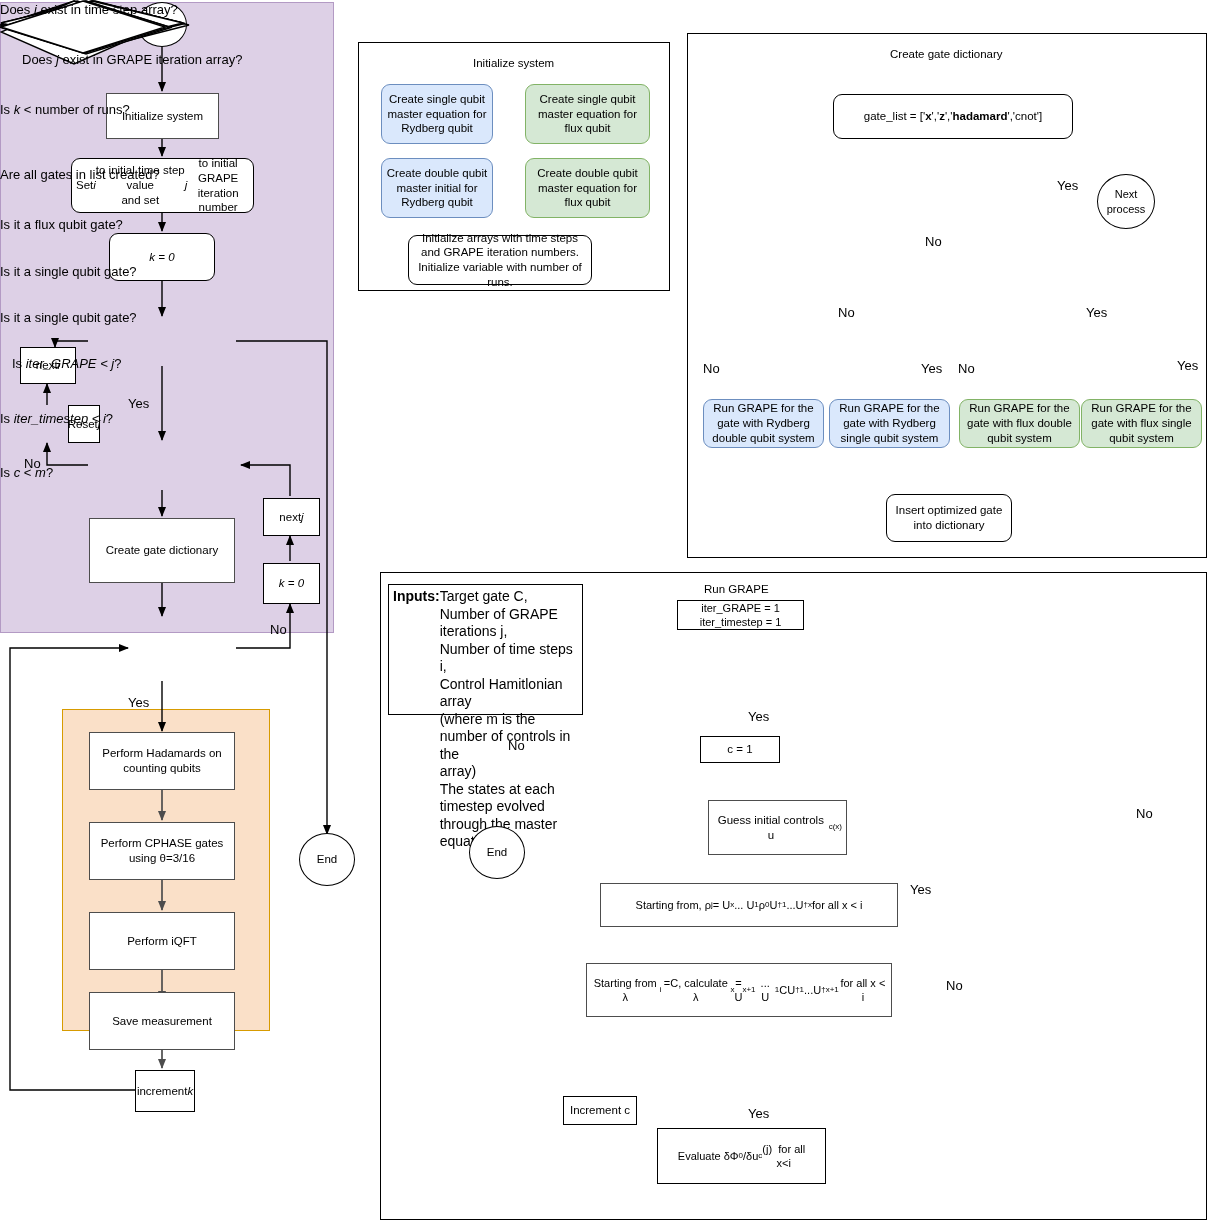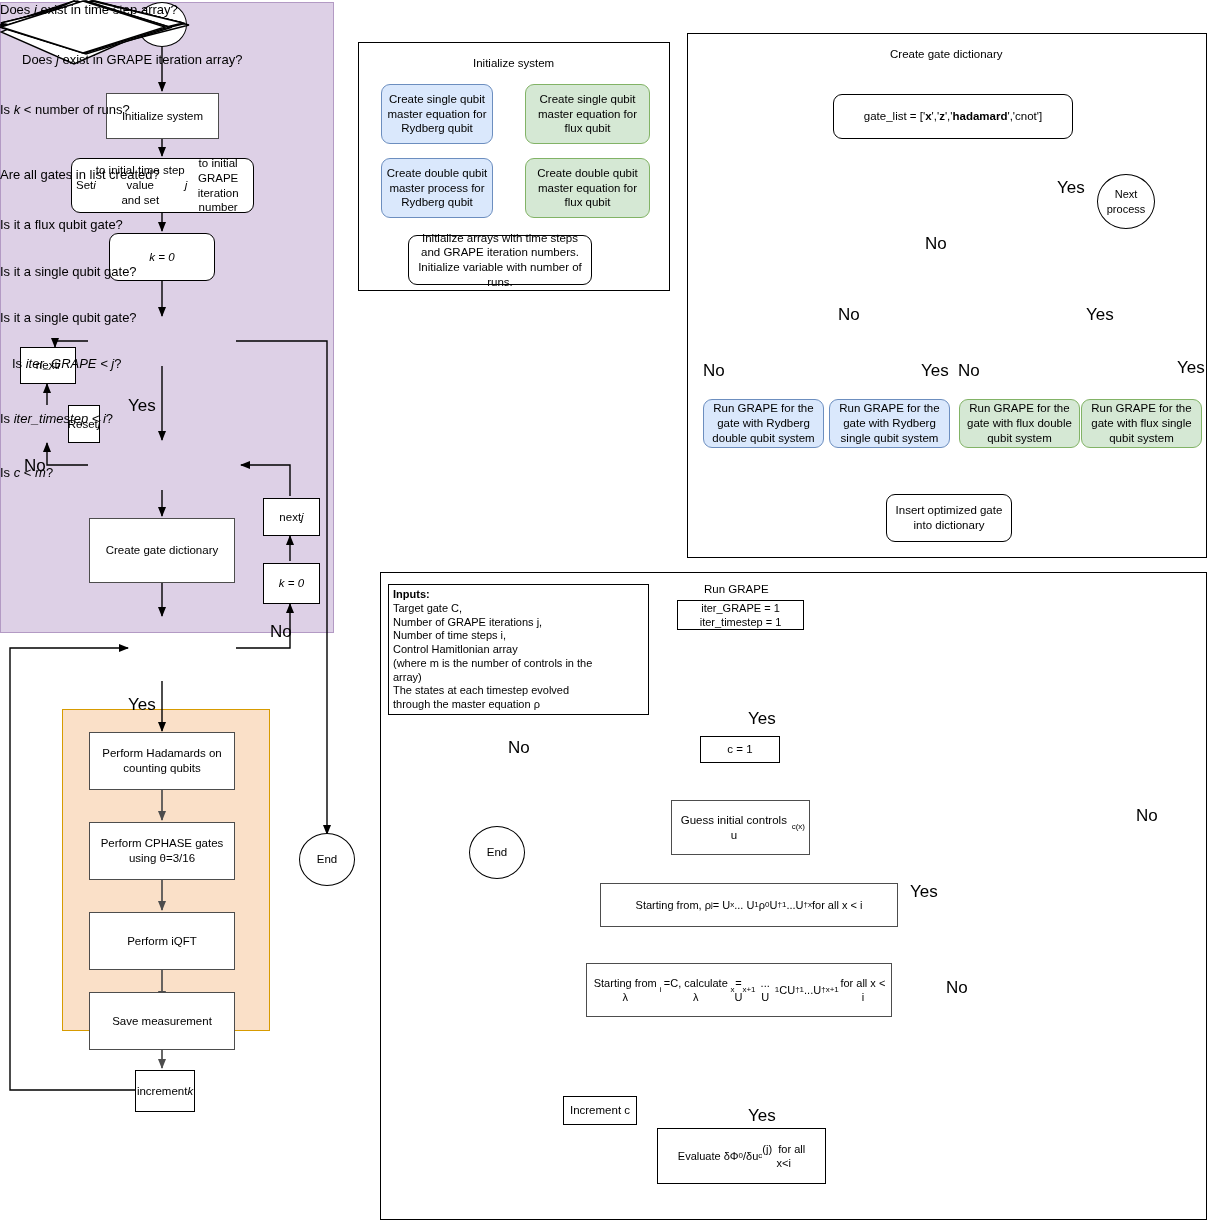--- a/index.html
+++ b/index.html
@@ -8,21 +8,21 @@
   svg.layer{position:absolute;left:0;top:0;width:1218px;height:1221px;pointer-events:none;}
   .node{position:absolute;box-sizing:border-box;display:flex;align-items:center;justify-content:center;text-align:center;
         font-size:11.5px;color:#000;line-height:1.28;background:#fff;border:1.4px solid #000;padding:2px 4px;}
   .node.gray{border-color:#4d4d4d;}
   .rnd{border-radius:9px;}
   .blue{background:#dae8fc;border-color:#6c8ebf;}
   .green{background:#d5e8d4;border-color:#82b366;}
   .circle{border-radius:50%;}
   .diamond{border:none;background:transparent;}
   .diamond .dtext{position:relative;z-index:3;font-size:13px;}
-  .lbl{position:absolute;font-size:17px;color:#000;background:transparent;white-space:nowrap;}
+  .lbl{position:absolute;font-size:13px;color:#000;background:transparent;white-space:nowrap;}
   .panel{position:absolute;box-sizing:border-box;border:1.4px solid #000;background:#fff;}
   .region{position:absolute;box-sizing:border-box;}
   .purple{background:#ddd0e6;border:1.4px solid #b39ac4;}
   .orange{background:#fae0c8;border:1.4px solid #d79b00;}
   .title{position:absolute;font-size:11.5px;color:#000;white-space:nowrap;}
   .multi{white-space:pre-line;}
   .left-txt{text-align:left;justify-content:flex-start;}
   i{font-style:italic;}
   .sub{font-size:8px;vertical-align:sub;}
   .sup{font-size:8px;vertical-align:super;}
@@ -185,21 +185,21 @@
   <div class="lbl" style="left:128px;top:396px;">Yes</div>
   <div class="lbl" style="left:24px;top:456px;">No</div>
   <div class="lbl" style="left:270px;top:622px;">No</div>
   <div class="lbl" style="left:128px;top:695px;">Yes</div>
 
   <div class="panel" style="left:358px;top:42px;width:312px;height:249px;"></div>
   <div class="title" style="left:473px;top:57px;">Initialize system</div>
 
   <div class="node rnd blue" style="left:381px;top:84px;width:112px;height:60px;">Create single qubit master equation for Rydberg qubit</div>
   <div class="node rnd green" style="left:525px;top:84px;width:125px;height:60px;">Create single qubit master equation for flux qubit</div>
-  <div class="node rnd blue" style="left:381px;top:158px;width:112px;height:60px;">Create double qubit master process for Rydberg qubit</div>
+  <div class="node rnd blue" style="left:381px;top:158px;width:112px;height:60px;">Create double qubit master initial for Rydberg qubit</div>
   <div class="node rnd green" style="left:525px;top:158px;width:125px;height:60px;">Create double qubit master equation for flux qubit</div>
   <div class="node rnd" style="left:408px;top:235px;width:184px;height:50px;">Initialize arrays with time steps and GRAPE iteration numbers. Initialize variable with number of runs.</div>
 
   <div class="panel" style="left:687px;top:33px;width:520px;height:525px;"></div>
   <div class="title" style="left:890px;top:48px;">Create gate dictionary</div>
 
   <div class="node rnd" style="left:833px;top:94px;width:240px;height:45px;">gate_list = ['<b>x</b>','<b>z</b>','<b>hadamard</b>','cnot']</div>
 
   <div class="diamond" style="left:853px;top:176px;width:190px;height:50px;">
     <svg width="190" height="50" style="position:absolute;left:0;top:0;">
@@ -241,21 +241,21 @@
   <div class="lbl" style="left:838px;top:305px;">No</div>
   <div class="lbl" style="left:1086px;top:305px;">Yes</div>
   <div class="lbl" style="left:703px;top:361px;">No</div>
   <div class="lbl" style="left:921px;top:361px;">Yes</div>
   <div class="lbl" style="left:958px;top:361px;">No</div>
   <div class="lbl" style="left:1177px;top:358px;">Yes</div>
 
   <div class="panel" style="left:380px;top:572px;width:827px;height:648px;"></div>
   <div class="title" style="left:704px;top:583px;">Run GRAPE</div>
 
-  <div class="node left-txt" style="left:388px;top:584px;width:261px;height:131px;flex-direction:column;align-items:flex-start;justify-content:flex-start;padding:3px 4px;font-size:11px;line-height:1.25;">
+  <div class="node left-txt" style="left:388px;top:584px;width:195px;height:131px;flex-direction:row;align-items:flex-start;justify-content:flex-start;padding:3px 4px;font-size:14px;line-height:1.25;">
     <span style="font-weight:bold;">Inputs:</span>
     <span class="multi" style="text-align:left;">Target gate C,
 Number of GRAPE iterations j,
 Number of time steps i,
 Control Hamitlonian array
 (where m is the number of controls in the
 array)
 The states at each timestep evolved
 through the master equation ρ</span>
   </div>
@@ -265,21 +265,21 @@
 
   <div class="diamond" style="left:655px;top:652px;width:172px;height:55px;">
     <svg width="172" height="55" style="position:absolute;left:0;top:0;">
         <polygon points="86,1 171,27.5 86,54 1,27.5" fill="#fff" stroke="#000" stroke-width="1.4"></polygon>
       </svg>
     <span class="dtext" style="white-space:nowrap;padding-left:12px;">Is <i>iter_GRAPE &lt; j</i>?</span>
   </div>
 
   <div class="node" style="left:700px;top:736px;width:80px;height:27px;">c = 1</div>
 
-  <div class="node gray" style="left:671px;top:800px;width:139px;height:55px;">Guess initial controls u<span class="sub">c</span><span class="sub">(x)</span></div>
+  <div class="node gray" style="left:708px;top:800px;width:139px;height:55px;">Guess initial controls u<span class="sub">c</span><span class="sub">(x)</span></div>
 
   <div class="node gray" style="left:600px;top:883px;width:298px;height:44px;font-size:11px;">Starting from, ρ<span class="sub">j</span> = U<span class="sub">x</span> ... U<span class="sub">1</span>ρ<span class="sub">0</span>U<span class="sup">†</span><span class="sub">1</span>...U<span class="sup">†</span><span class="sub">x</span> for all x &lt; i</div>
 
   <div class="node gray multi" style="left:586px;top:963px;width:306px;height:54px;font-size:11px;">Starting from λ<span class="sub">i</span>=C, calculate λ<span class="sub">x</span>=<br>U<span class="sub">x+1</span> ... U<span class="sub">1</span>CU<span class="sup">†</span><span class="sub">1</span>...U<span class="sup">†</span><span class="sub">x+1</span> for all x &lt; i</div>
 
   <div class="diamond" style="left:898px;top:908px;width:170px;height:54px;">
     <svg width="170" height="54" style="position:absolute;left:0;top:0;">
         <polygon points="85,1 169,27 85,53 1,27" fill="#fff" stroke="#000" stroke-width="1.4"></polygon>
       </svg>
     <span class="dtext" style="white-space:nowrap;">Is <i>iter_timestep &lt; i</i>?</span>

